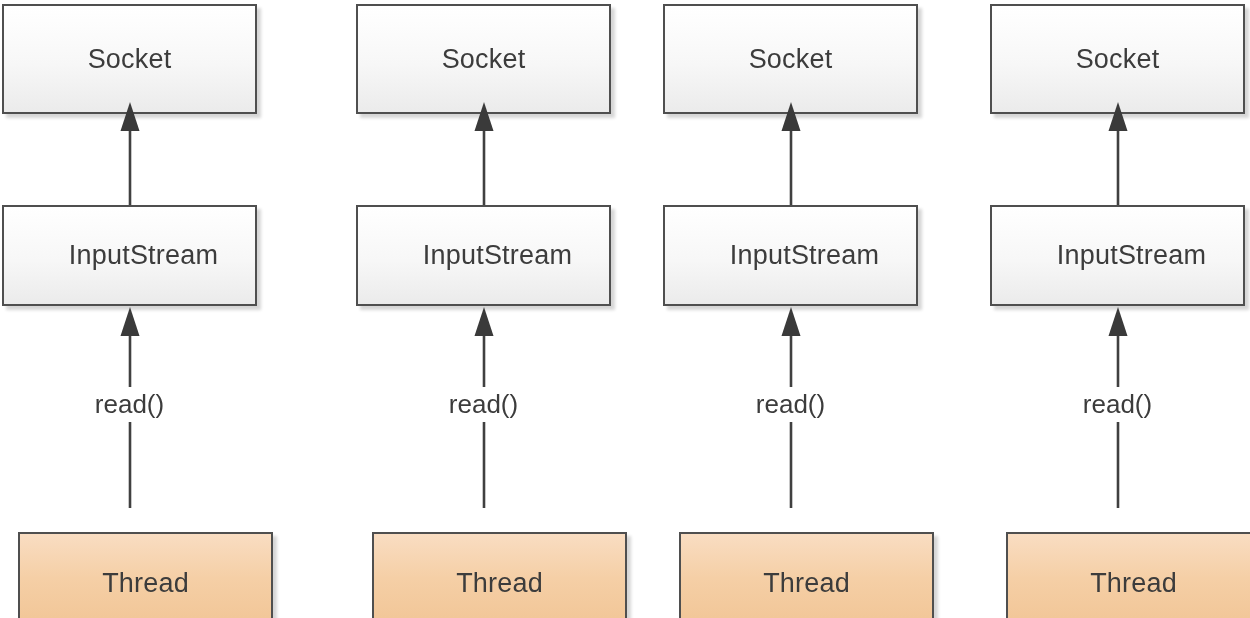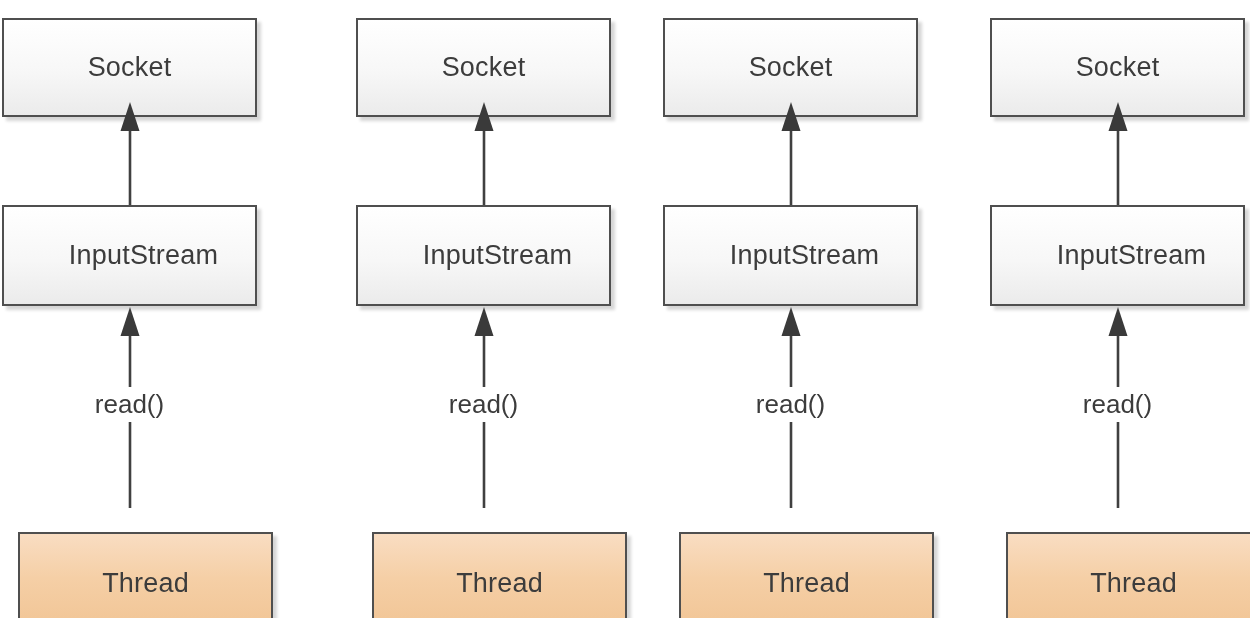--- a/index.html
+++ b/index.html
@@ -27,21 +27,21 @@
     align-items: center;
     justify-content: center;
     font-size: 27px;
     color: #3c3c3c;
     letter-spacing: 0.2px;
     box-shadow: 4px 4px 3px rgba(0,0,0,0.16);
   }
   .white-box {
     background: linear-gradient(180deg, #ffffff 0%, #f7f7f7 55%, #ebebeb 100%);
   }
-  .socket-box { top: 18px; height: 99px; }
+  .socket-box { top: 4px; height: 110px; }
   .inputstream-box { top: 205px; height: 101px; padding-left: 28px; }
   .thread-box {
     top: 532px;
     height: 102px;
     background: linear-gradient(180deg, #f9ddc2 0%, #f5cfa6 45%, #f1c494 100%);
     margin-left: 16px;
   }
   .arrow {
     position: absolute;
     left: 50%;

